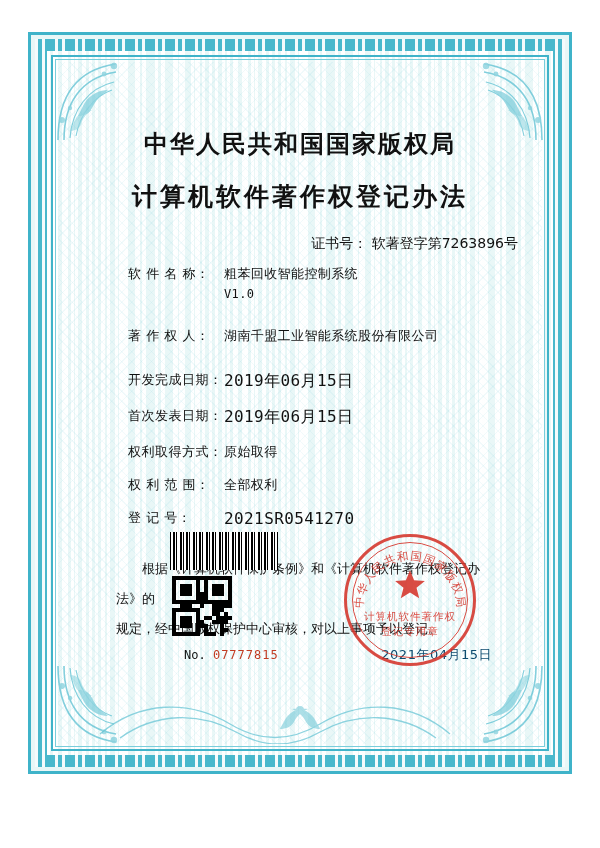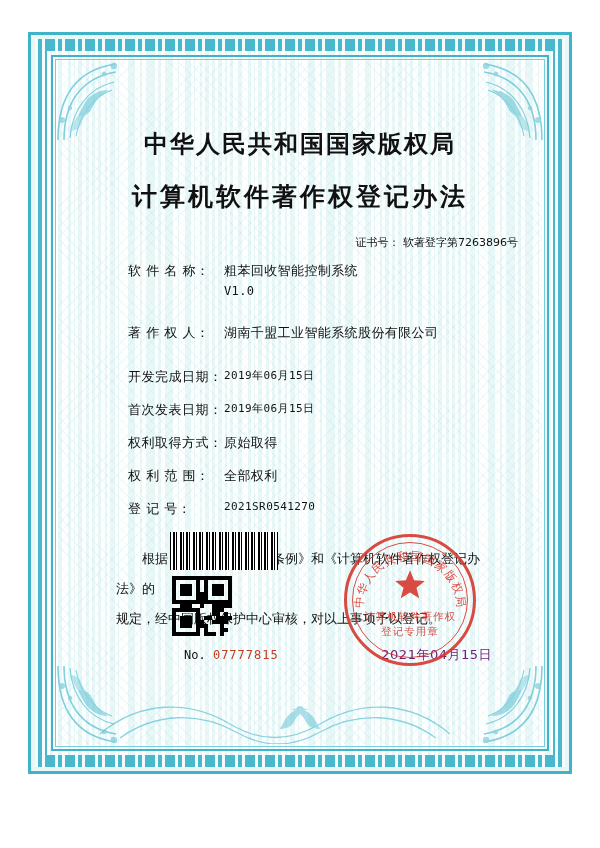--- a/index.html
+++ b/index.html
@@ -129,21 +129,21 @@
     font-size: 25px;
     letter-spacing: 3px;
     color: #111;
     margin-top: 20px;
     font-weight: 700;
     font-family: "DejaVu Serif", "Liberation Serif", serif;
   }
 
   .cert-no {
     text-align: right;
-    font-size: 11px;
+    font-size: 14px;
     color: #111;
     margin-top: 22px;
     padding-right: 14px;
     font-family: "DejaVu Sans", "Liberation Sans", sans-serif;
   }
 
   .fields {
     margin-top: 12px;
     padding-left: 48px;
     padding-right: 26px;
@@ -166,21 +166,21 @@
   .field-value {
     flex: 1;
     letter-spacing: 0.4px;
   }
   .field-value .line2 {
     display: block;
     margin-top: 4px;
     font-family: "DejaVu Sans Mono", "Liberation Mono", monospace;
     font-size: 12px;
   }
-  .mono { font-family: "DejaVu Sans Mono", "Liberation Mono", monospace; font-size: 11px; }
+  .mono { font-family: "DejaVu Sans Mono", "Liberation Mono", monospace; font-size: 16px; }
 
   .gap-top { margin-top: 26px; }
 
   .statement {
     margin-top: 26px;
     padding-left: 48px;
     padding-right: 34px;
     font-size: 13px;
     line-height: 30px;
     color: #111;
@@ -235,21 +235,21 @@
     font-family: "DejaVu Sans Mono", "Liberation Mono", monospace;
     padding-left: 26px;
   }
   .serial .num { color: #c23b22; letter-spacing: 1px; }
 
   .issue-date {
     position: absolute;
     right: 40px;
     top: 114px;
     font-size: 13px;
-    color: #701a75;
+    color: #0c4a6e;
     font-family: "DejaVu Sans", "Liberation Sans", sans-serif;
     letter-spacing: 0.5px;
   }
 
   
   .seal {
     position: absolute;
     right: 56px;
     top: 2px;
     width: 126px;

